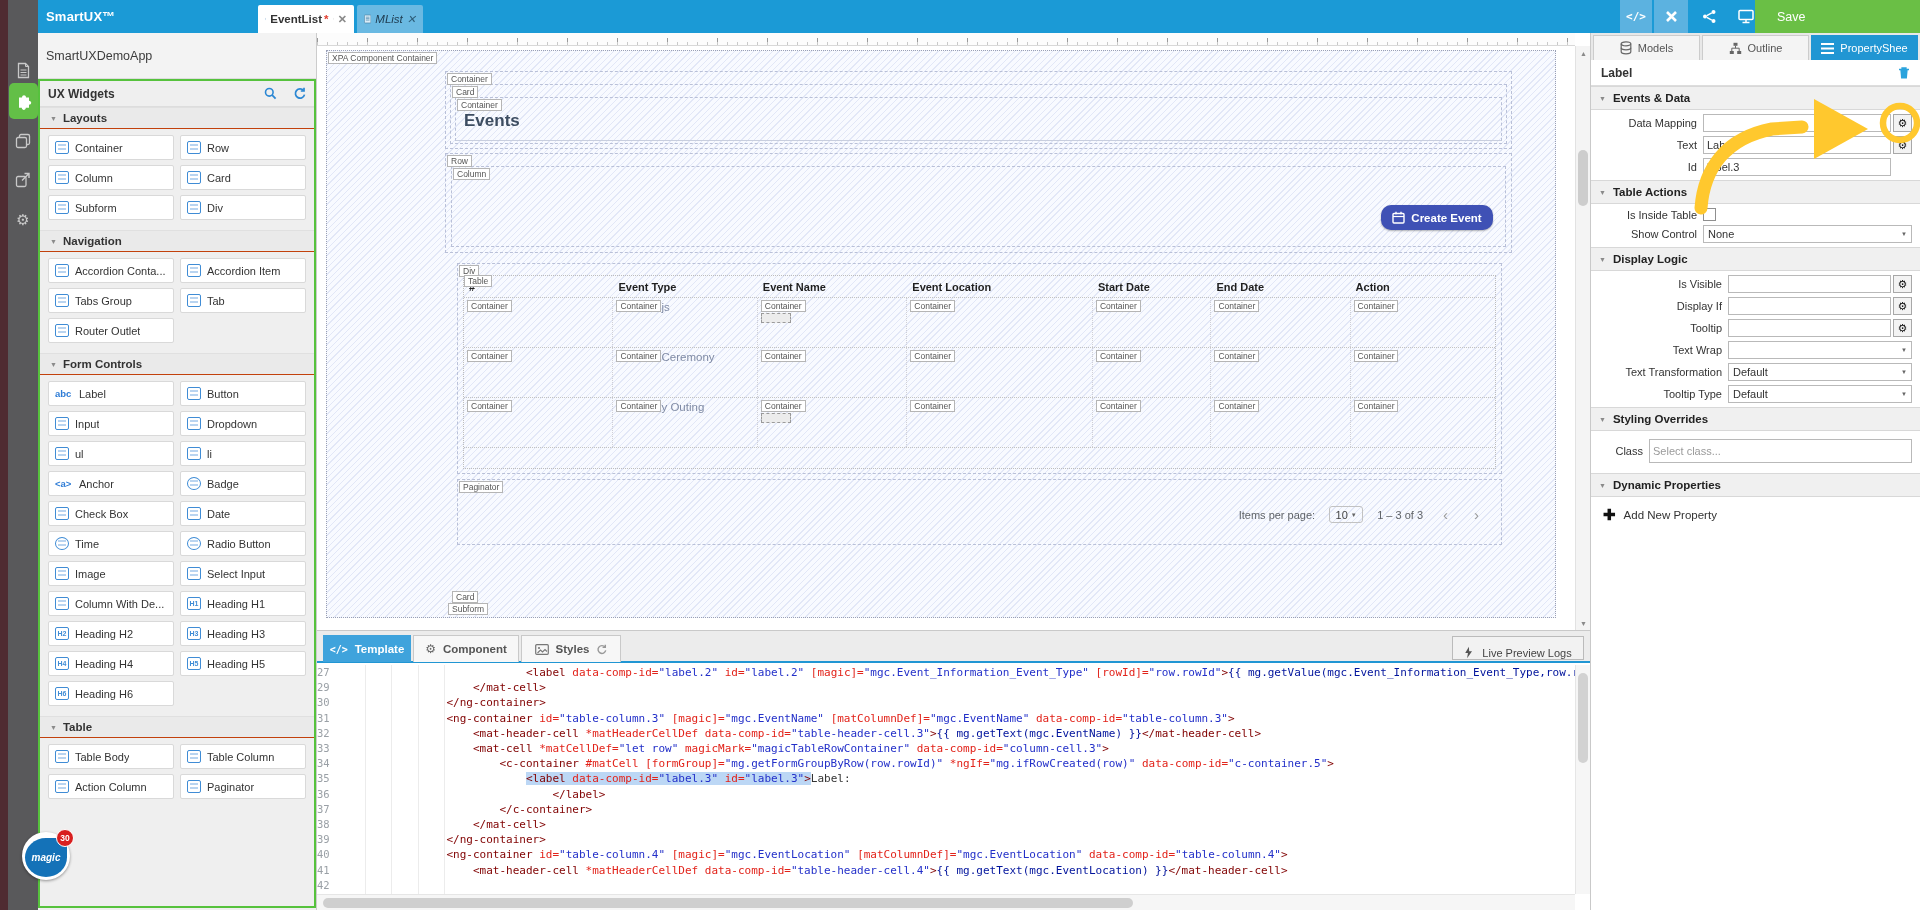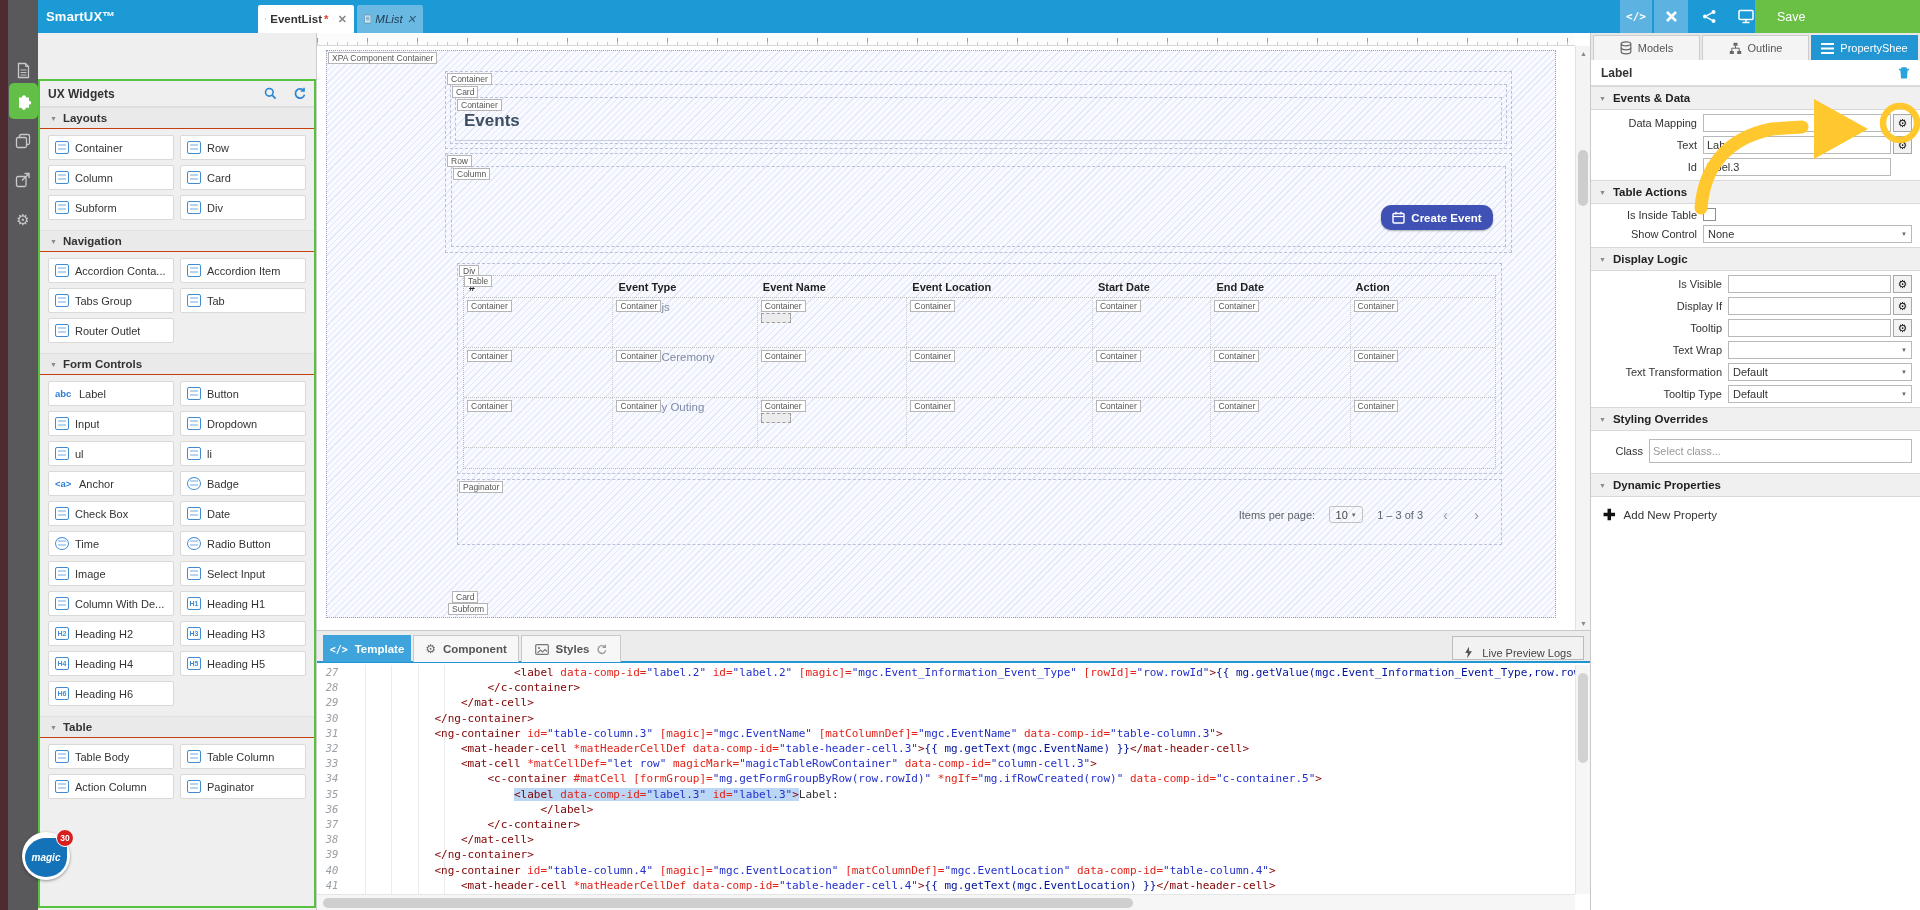--- a/index.html
+++ b/index.html
@@ -103,21 +103,21 @@
   .etab-template{left:6px;width:88px;}
   .etab-component{left:96px;width:106px;}
   .etab-styles{left:204px;width:100px;}
   .btn-live{position:absolute;right:6px;top:5px;width:132px;height:24px;border:1px solid #bbb;background:#f2f2f2;color:#444;
             display:flex;align-items:flex-end;justify-content:center;gap:9px;font-size:11px;}
   .ecode{position:absolute;left:0;right:15px;top:34px;bottom:16px;overflow:hidden;
          font-family:"DejaVu Sans Mono",monospace;font-size:11px;line-height:14.2px;}
   .guides{position:absolute;left:48px;top:0;bottom:0;width:80px;
           background:repeating-linear-gradient(90deg,#ececec 0 1px,transparent 1px 26.4px);z-index:0;}
   .cline{position:relative;z-index:1;white-space:pre;}
-  .lnum{display:inline-block;width:30px;text-align:center;margin-right:8px;color:#9aa0a6;font-size:10.5px;font-style:italic;}
+  .lnum{display:inline-block;width:30px;text-align:left;margin-right:20px;color:#9aa0a6;font-size:10.5px;}
   .ct{color:#800000;} .ca{color:#e2231a;} .cv{color:#2330c9;} .cm{color:#00139c;}
   .selhl{background:#bcd7f5;}
   .escroll-v{position:absolute;right:0;top:34px;bottom:16px;width:15px;background:#f6f6f6;border-left:1px solid #e6e6e6;}
   .escroll-v .thumb{position:absolute;left:2px;right:2px;top:8px;height:90px;background:#d2d2d2;border-radius:5px;}
   .escroll-h{position:absolute;left:0;right:15px;bottom:0;height:16px;background:#f6f6f6;border-top:1px solid #e6e6e6;}
   .escroll-h .thumb{position:absolute;left:6px;width:810px;top:3px;height:10px;background:#cfcfcf;border-radius:5px;}
 
   
   .ppanel{position:absolute;left:1590px;right:0;top:33px;bottom:0;background:#fff;border-left:1px solid #c9c9c9;}
   .ptabs{position:absolute;left:0;right:0;top:0;height:27px;background:#e8e8e8;display:flex;gap:2px;padding:2px 2px 0 2px;}
@@ -236,20 +236,21 @@
     <div class="tb-btn btn-monitor" data-interactable="true">
       <svg class="ic" width="16" height="15" viewBox="0 0 16 15">
           <rect x="1" y="1.5" width="14" height="9" rx="1" fill="none" stroke="#fff" stroke-width="1.5"></rect>
           <path d="M8 10.5v2.5M4.5 13.5h7" stroke="#fff" stroke-width="1.5"></path>
         </svg>
     </div>
   </div>
   <div class="btn-save" data-interactable="true">Save</div>
 
   <div class="wpanel" data-interactable="false">
+    <div class="app-header" data-interactable="true">SmartUXDemoApp</div>
     <div class="wbody" data-interactable="false">
       <div class="wtitle" data-interactable="false">
         <span class="t" data-interactable="false">UX Widgets</span>
         <span class="ic" data-interactable="true">
           <svg class="ic" width="13" height="13" viewBox="0 0 13 13">
               <circle cx="5.3" cy="5.3" r="3.8" fill="none" stroke="#2b87d3" stroke-width="1.6"></circle>
               <path d="M8.2 8.2l3.4 3.4" stroke="#2b87d3" stroke-width="1.8"></path>
             </svg>
         </span>
         <span class="ic" data-interactable="true">
@@ -605,21 +606,20 @@
         <svg class="ic" width="9" height="13" viewBox="0 0 11 15" data-interactable="false">
             <polygon points="6,0.5 1.5,8 4.8,8 3.8,14.5 9.8,6 6.3,6" fill="#555"></polygon>
           </svg>
         <span>Live Preview Logs</span>
       </div>
     </div>
     <div class="ecode" data-interactable="true">
       <div class="guides" data-interactable="false"></div>
       <div id="codelines" data-interactable="false">
           <div class="cline" data-interactable="false"><span class="lnum" data-interactable="false">27</span><span>                        </span><span><span class="ct">&lt;label</span><span> </span><span class="ca">data-comp-id=</span><span class="cv">"label.2"</span><span> </span><span class="ca">id=</span><span class="cv">"label.2"</span><span> </span><span class="ca">[magic]=</span><span class="cv">"mgc.Event_Information_Event_Type"</span><span> </span><span class="ca">[rowId]=</span><span class="cv">"row.rowId"</span><span class="ct">&gt;</span><span class="cm">{{ mg.getValue(mgc.Event_Information_Event_Type,row.rowId) }}</span></span></div>
-          <div class="cline" data-interactable="false"><span class="lnum" data-interactable="false">28</span><span>                    </span><span><span class="ct">&lt;/c-container</span><span class="ct">&gt;</span></span></div>
           <div class="cline" data-interactable="false"><span class="lnum" data-interactable="false">29</span><span>                </span><span><span class="ct">&lt;/mat-cell</span><span class="ct">&gt;</span></span></div>
           <div class="cline" data-interactable="false"><span class="lnum" data-interactable="false">30</span><span>            </span><span><span class="ct">&lt;/ng-container</span><span class="ct">&gt;</span></span></div>
           <div class="cline" data-interactable="false"><span class="lnum" data-interactable="false">31</span><span>            </span><span><span class="ct">&lt;ng-container</span><span> </span><span class="ca">id=</span><span class="cv">"table-column.3"</span><span> </span><span class="ca">[magic]=</span><span class="cv">"mgc.EventName"</span><span> </span><span class="ca">[matColumnDef]=</span><span class="cv">"mgc.EventName"</span><span> </span><span class="ca">data-comp-id=</span><span class="cv">"table-column.3"</span><span class="ct">&gt;</span></span></div>
           <div class="cline" data-interactable="false"><span class="lnum" data-interactable="false">32</span><span>                </span><span><span class="ct">&lt;mat-header-cell</span><span> </span><span class="ca">*matHeaderCellDef</span><span> </span><span class="ca">data-comp-id=</span><span class="cv">"table-header-cell.3"</span><span class="ct">&gt;</span><span class="cm">{{ mg.getText(mgc.EventName) }}</span><span class="ct">&lt;/mat-header-cell</span><span class="ct">&gt;</span></span></div>
           <div class="cline" data-interactable="false"><span class="lnum" data-interactable="false">33</span><span>                </span><span><span class="ct">&lt;mat-cell</span><span> </span><span class="ca">*matCellDef=</span><span class="cv">"let row"</span><span> </span><span class="ca">magicMark=</span><span class="cv">"magicTableRowContainer"</span><span> </span><span class="ca">data-comp-id=</span><span class="cv">"column-cell.3"</span><span class="ct">&gt;</span></span></div>
           <div class="cline" data-interactable="false"><span class="lnum" data-interactable="false">34</span><span>                    </span><span><span class="ct">&lt;c-container</span><span> </span><span class="ca">#matCell</span><span> </span><span class="ca">[formGroup]=</span><span class="cv">"mg.getFormGroupByRow(row.rowId)"</span><span> </span><span class="ca">*ngIf=</span><span class="cv">"mg.ifRowCreated(row)"</span><span> </span><span class="ca">data-comp-id=</span><span class="cv">"c-container.5"</span><span class="ct">&gt;</span></span></div>
           <div class="cline" data-interactable="false"><span class="lnum" data-interactable="false">35</span><span>                        </span><span class="selhl"><span class="ct">&lt;label</span><span> </span><span class="ca">data-comp-id=</span><span class="cv">"label.3"</span><span> </span><span class="ca">id=</span><span class="cv">"label.3"</span><span class="ct">&gt;</span></span><span><span>Label:</span></span></div>
           <div class="cline" data-interactable="false"><span class="lnum" data-interactable="false">36</span><span>                            </span><span><span class="ct">&lt;/label</span><span class="ct">&gt;</span></span></div>
           <div class="cline" data-interactable="false"><span class="lnum" data-interactable="false">37</span><span>                    </span><span><span class="ct">&lt;/c-container</span><span class="ct">&gt;</span></span></div>
           <div class="cline" data-interactable="false"><span class="lnum" data-interactable="false">38</span><span>                </span><span><span class="ct">&lt;/mat-cell</span><span class="ct">&gt;</span></span></div>

